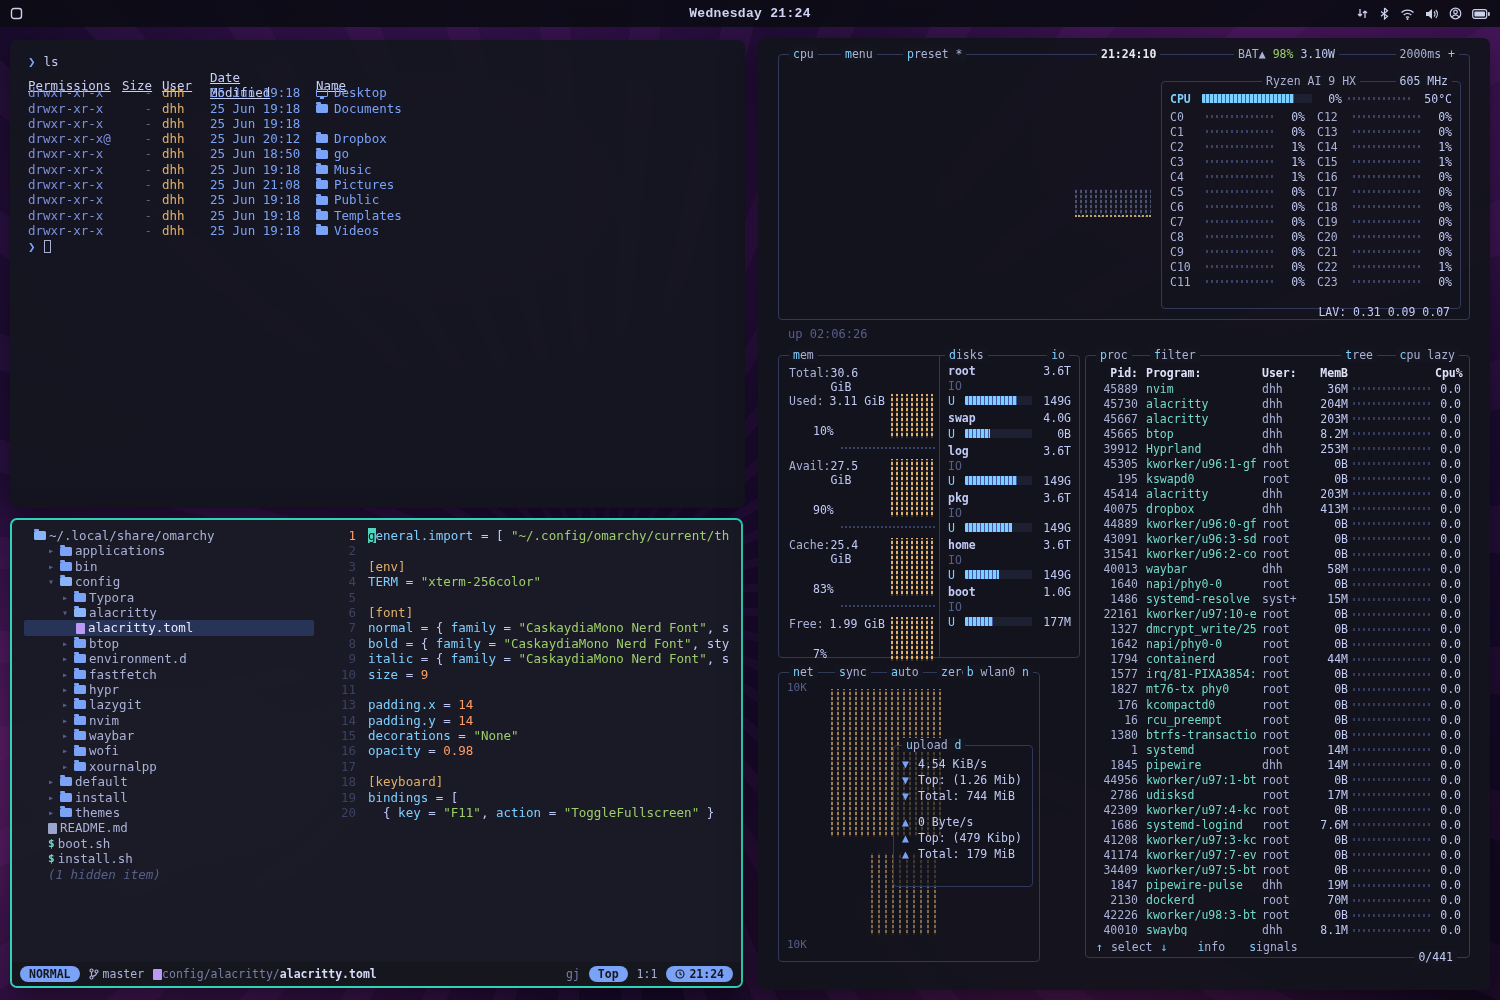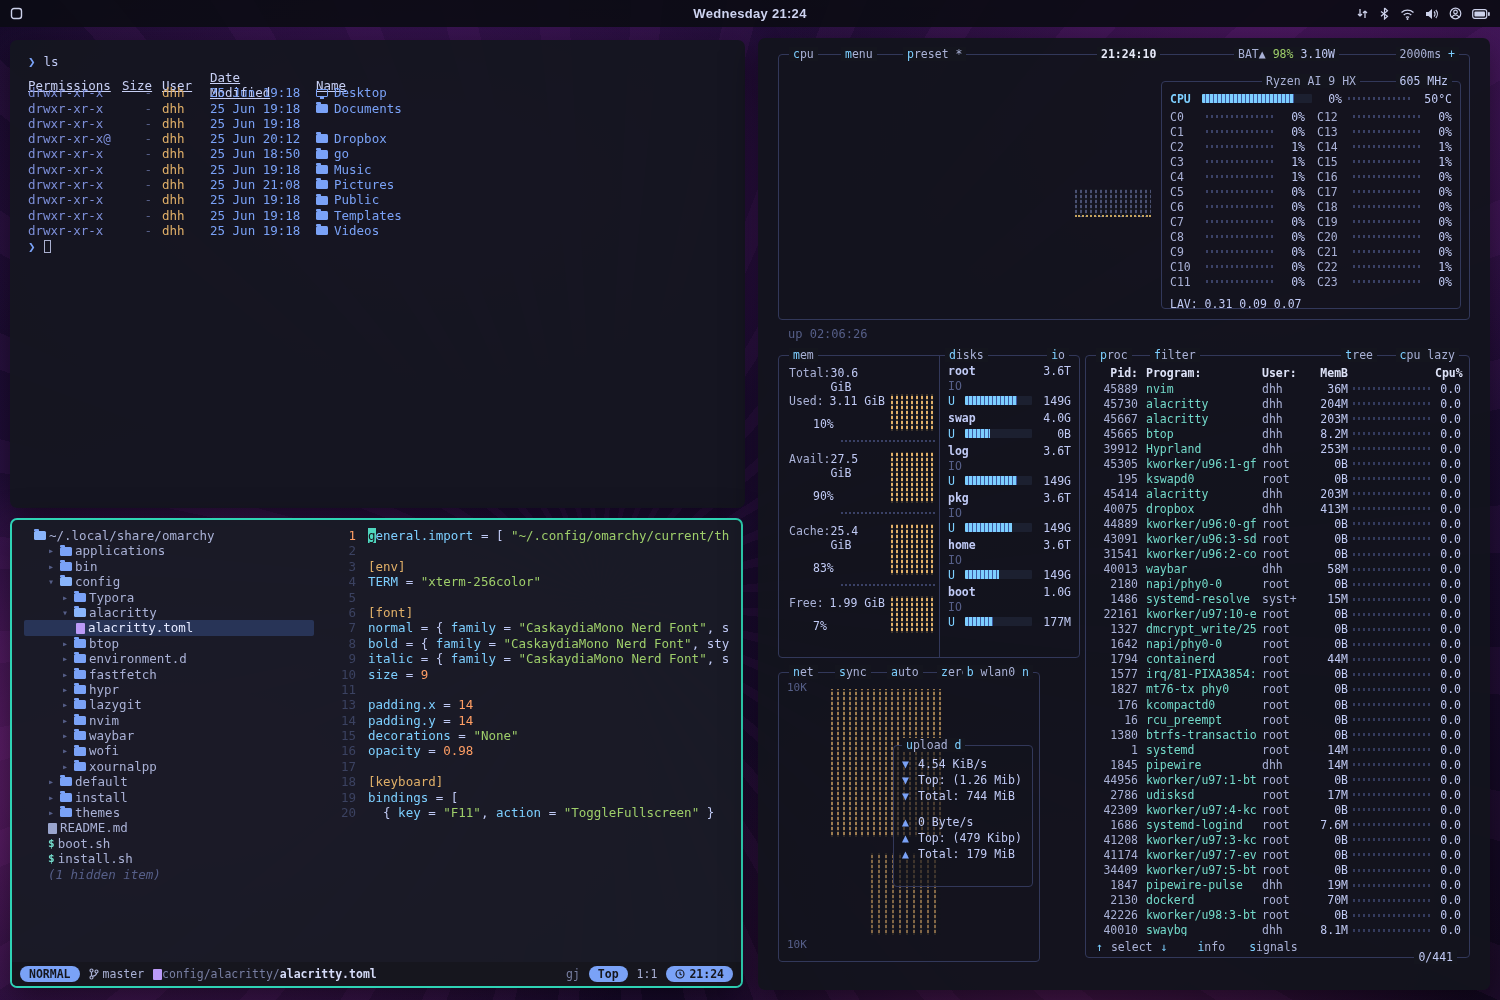--- a/index.html
+++ b/index.html
@@ -12,21 +12,21 @@
       radial-gradient(900px 500px at 12% 78%, rgba(214,60,196,.42), transparent 65%),
       radial-gradient(700px 420px at 28% 18%, rgba(110,30,140,.55), transparent 70%),
       radial-gradient(800px 500px at 85% 12%, rgba(165,42,175,.35), transparent 65%),
       radial-gradient(650px 420px at 72% 92%, rgba(192,52,162,.32), transparent 65%),
       repeating-conic-gradient(from 120deg at 40% 60%, rgba(233,84,255,0.05) 0deg 3deg, rgba(20,5,40,0.05) 3deg 9deg),
       linear-gradient(160deg, #170b2b, #240f3e 40%, #1a0b30 70%, #12081f);
   }
   
   .topbar{position:absolute;left:0;top:0;right:0;height:27px;background:rgba(12,12,20,.93);
     display:flex;align-items:center;padding:0 10px;color:#cdd3f0;
-    font-family:Liberation Sans, sans-serif;font-size:13px;z-index:50}
+    font-family:Liberation Mono, monospace;font-size:13px;z-index:50}
   .tb-title{position:absolute;left:0;right:0;text-align:center;font-weight:bold;letter-spacing:.3px}
   .tb-left{display:flex;align-items:center;z-index:2}
   .tb-icons{margin-left:auto;display:flex;gap:10px;align-items:center;z-index:2}
   .tb-icons svg,.tb-left svg{display:block}
   
   .win{position:absolute;border-radius:7px;box-shadow:0 10px 34px rgba(0,0,0,.5)}
   
   #win-ls{left:10px;top:40px;width:735px;height:468px;background:rgba(21,22,32,.97);
     padding:14px 0 0 18px;font-size:12.5px;line-height:15.3px;color:#c0caf5}
   .ls-line{display:flex;align-items:center;height:16px}
@@ -113,29 +113,29 @@
   .cbar{width:110px;height:9px;background:#1c2030;border-radius:1px;overflow:hidden}
   .cbar i{display:block;height:100%;background:repeating-linear-gradient(90deg,#7dcfff 0 3px,#3d59a1 3px 4px)}
   .cpct{width:30px;text-align:right;color:#c0caf5}
   .cdots{flex:1;height:3px;margin:0 6px;background:repeating-linear-gradient(90deg,#3a4166 0 2px,transparent 2px 5px);align-self:center}
   .ctemp{width:36px;text-align:right;color:#c0caf5}
   .cores-wrap{display:flex;gap:12px;margin-top:2px}
   .cores-col{flex:1}
   .core-row{display:flex;align-items:center;height:15px;color:#c0caf5}
   .core-row .cname{width:30px;color:#a9b1d6}
   .core-row .cpct{width:26px}
-  .lav{text-align:left;color:#c0caf5;margin-top:8px;padding-right:2px}
+  .lav{text-align:right;color:#c0caf5;margin-top:16px;padding-right:2px}
   .uptime{position:absolute;left:30px;top:289px;color:#565f89;font-size:12px}
   #bx-mem{left:20px;top:317px;width:302px;height:303px}
   #mem-stats{position:absolute;left:10px;top:10px;width:146px}
   .mem-stat{display:flex;align-items:stretch}
   .ms-left{flex:1}
   .ms-l1{display:flex;justify-content:space-between;color:#c0caf5}
   .ms-label{color:#a9b1d6}
-  .ms-pct{padding-left:24px;margin-top:9px;color:#c0caf5}
+  .ms-pct{padding-left:24px;margin-top:16px;color:#c0caf5}
   .mem-meter{width:44px;margin-left:6px;
     background:
       repeating-linear-gradient(0deg, rgba(19,20,29,.8) 0 2px, transparent 2px 5px),
       repeating-linear-gradient(90deg, #e0af68 0 2px, transparent 2px 5px)}
   .mem-sep{height:2px;border-bottom:2px dotted #3a4166;margin:9px 0 10px 52px}
   .disks{position:absolute;left:160px;top:0;bottom:0;right:0;border-left:1px solid #32385a;padding:8px 8px 0 8px}
   .dk-head{display:flex;justify-content:space-between;color:#c0caf5;height:15px}
   .dk-name{font-weight:bold}
   .dk-io{color:#565f89;height:14px}
   .dk-bar{display:flex;align-items:center;height:15px;margin-bottom:3px}
@@ -945,21 +945,21 @@
         </div>
         <div class="proc-row">
           <span class="p-pid">40013</span>
           <span class="p-prog">waybar</span>
           <span class="p-user">dhh</span>
           <span class="p-mem">58M</span>
           <span class="pdots"></span>
           <span class="p-cpu">0.0</span>
         </div>
         <div class="proc-row">
-          <span class="p-pid">2180</span>
+          <span class="p-pid">1640</span>
           <span class="p-prog">napi/phy0-0</span>
           <span class="p-user">root</span>
           <span class="p-mem">0B</span>
           <span class="pdots"></span>
           <span class="p-cpu">0.0</span>
         </div>
         <div class="proc-row">
           <span class="p-pid">1486</span>
           <span class="p-prog">systemd-resolve</span>
           <span class="p-user">syst+</span>

